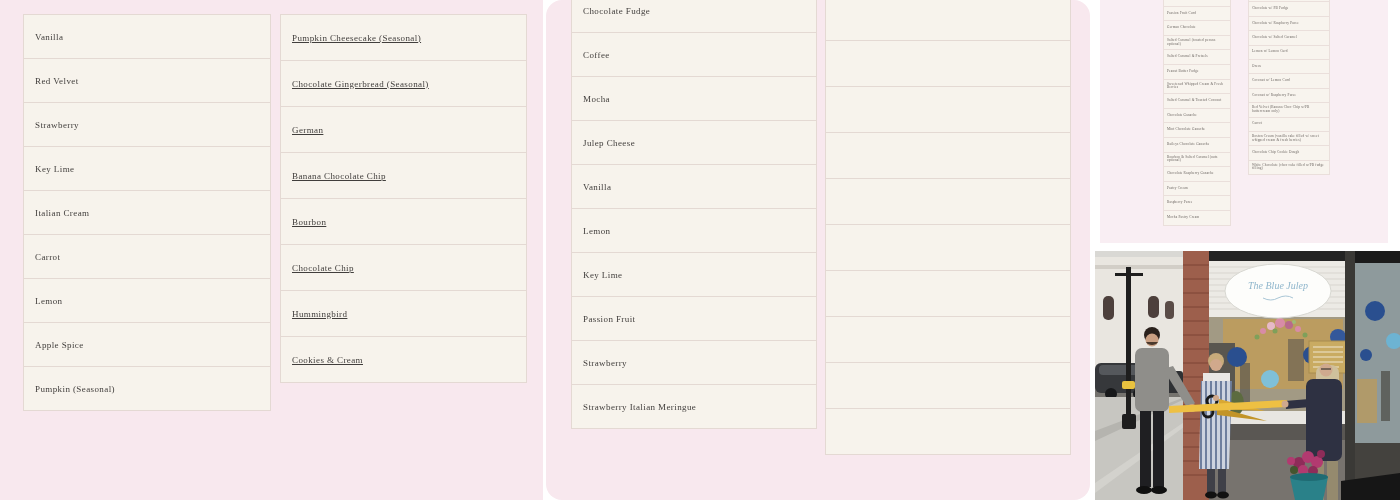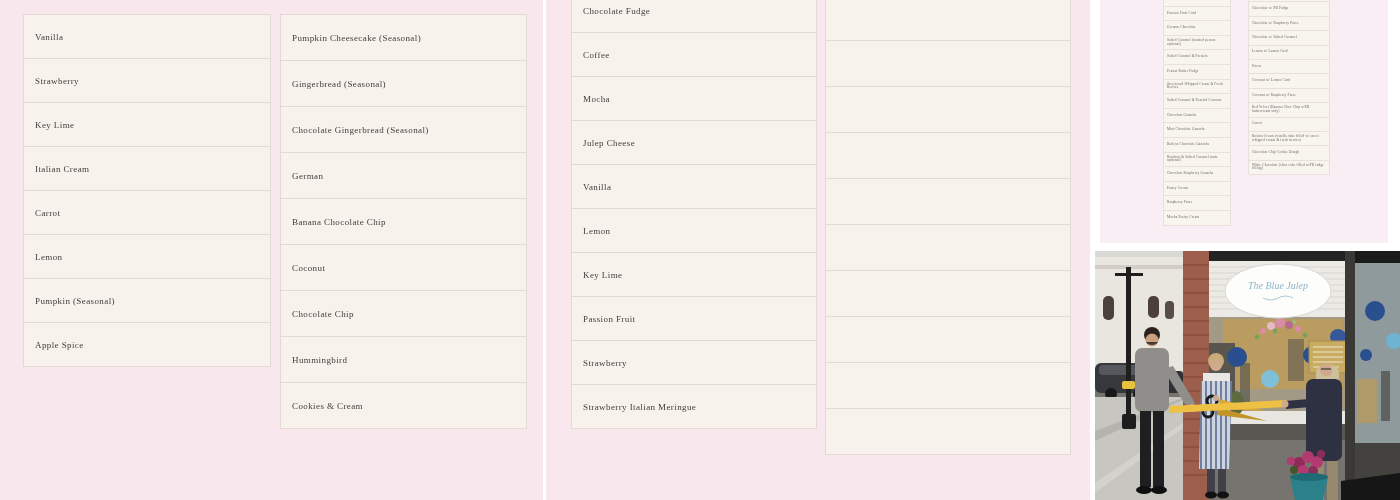--- a/index.html
+++ b/index.html
@@ -1,29 +1,29 @@
 <!DOCTYPE html>
 <html><head>
 <meta charset="utf-8">
 <style>
   html,body{margin:0;padding:0;background:#ffffff;width:1400px;height:500px;overflow:hidden;
     font-family:"Liberation Serif","DejaVu Serif",serif;}
   .panel{position:absolute;top:0;height:500px;background:#f8e8ee;}
   #panel-a{left:0;width:543px;}
-  #panel-b{left:546px;width:544px;}
+  #panel-b{left:546px;width:544px;border-radius:16px;}
   #panel-c-top{position:absolute;left:1095px;top:0;width:305px;height:247px;background:#ffffff;}
   #mini-page{position:absolute;left:5px;top:0;width:288px;height:243px;background:#f9eef3;}
   .col{position:absolute;top:0;}
   .cell{box-sizing:border-box;background:#f7f3ec;border:1px solid #e4d9d3;margin-top:-1px;
     display:flex;align-items:center;padding-left:11px;font-size:9px;letter-spacing:.4px;
     color:#413e3c;white-space:nowrap;overflow:hidden;}
   #col-a1{left:23px;top:15px;width:248px;}
   #col-a1 .cell{height:45px;}
   #col-a2{left:280px;top:15px;width:247px;}
-  #col-a2 .cell{height:47px;}
+  #col-a2 .cell{height:47px;text-decoration:underline;}
   #col-b1{left:25px;top:-11px;width:246px;}
   #col-b1 .cell{height:45px;}
   #col-b2{left:279px;top:-5px;width:246px;}
   #col-b2 .cell{height:47px;}
   .mini-col{position:absolute;}
   #mini-col1{left:63px;top:-8px;width:68px;}
   #mini-col1 .mini-cell{height:15.6px;}
   #mini-col2{left:148px;top:-12px;width:82px;}
   #mini-col2 .mini-cell{height:15.4px;}
   .mini-cell{box-sizing:border-box;background:#f8f4ee;border:1px solid #eadfdb;margin-top:-1px;
@@ -31,35 +31,35 @@
     color:#6b6561;letter-spacing:.2px;overflow:hidden;font-family:"Liberation Serif",serif;}
   #photo{position:absolute;left:1095px;top:251px;width:252px;height:249px;}
   svg{display:block;}
 </style>
 </head>
 <body>
 
 <div class="panel" id="panel-a">
   <div class="col" id="col-a1">
       <div class="cell">Vanilla</div>
+      <div class="cell">Red Velvet</div>
       <div class="cell">Strawberry</div>
       <div class="cell">Key Lime</div>
       <div class="cell">Italian Cream</div>
       <div class="cell">Carrot</div>
       <div class="cell">Lemon</div>
+      <div class="cell">Apple Spice</div>
       <div class="cell">Pumpkin (Seasonal)</div>
-      <div class="cell">Apple Spice</div>
     </div>
   <div class="col" id="col-a2">
       <div class="cell">Pumpkin Cheesecake (Seasonal)</div>
-      <div class="cell">Gingerbread (Seasonal)</div>
       <div class="cell">Chocolate Gingerbread (Seasonal)</div>
       <div class="cell">German</div>
       <div class="cell">Banana Chocolate Chip</div>
-      <div class="cell">Coconut</div>
+      <div class="cell">Bourbon</div>
       <div class="cell">Chocolate Chip</div>
       <div class="cell">Hummingbird</div>
       <div class="cell">Cookies &amp; Cream</div>
     </div>
 </div>
 
 <div class="panel" id="panel-b">
   <div class="col" id="col-b1">
       <div class="cell">Chocolate Fudge</div>
       <div class="cell">Coffee</div>

